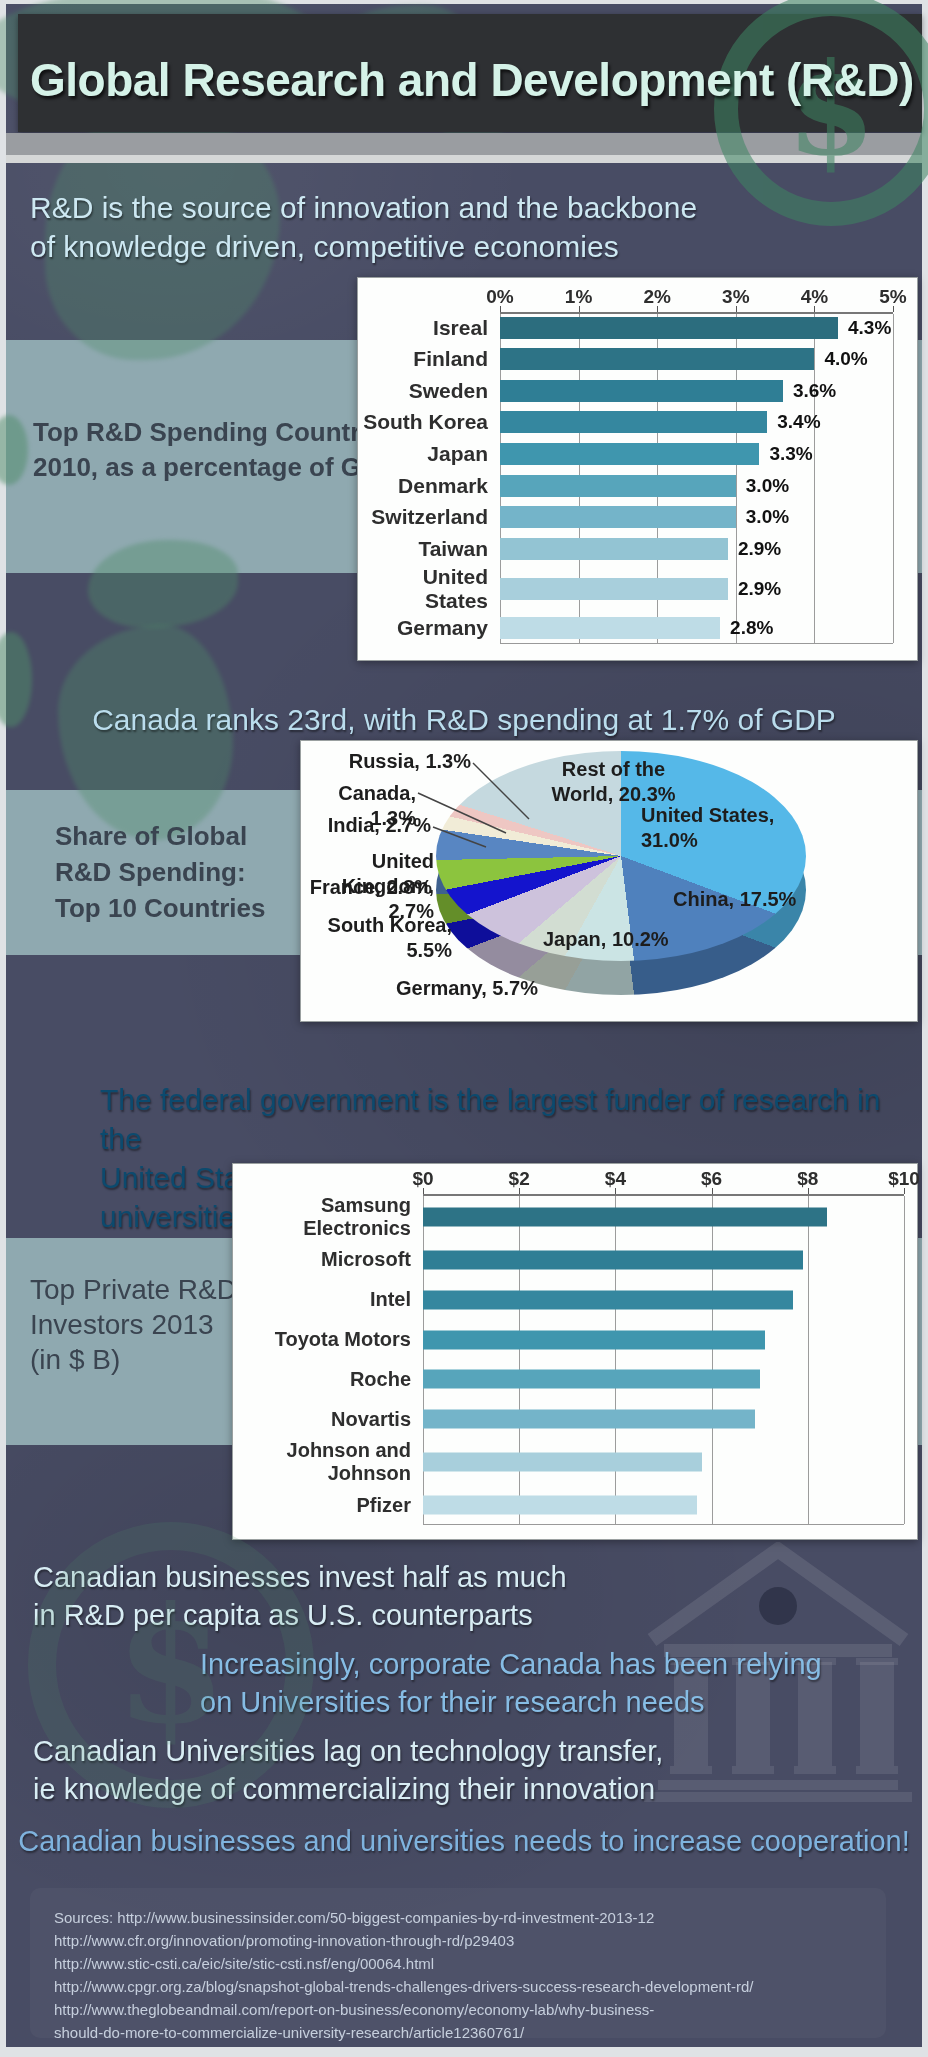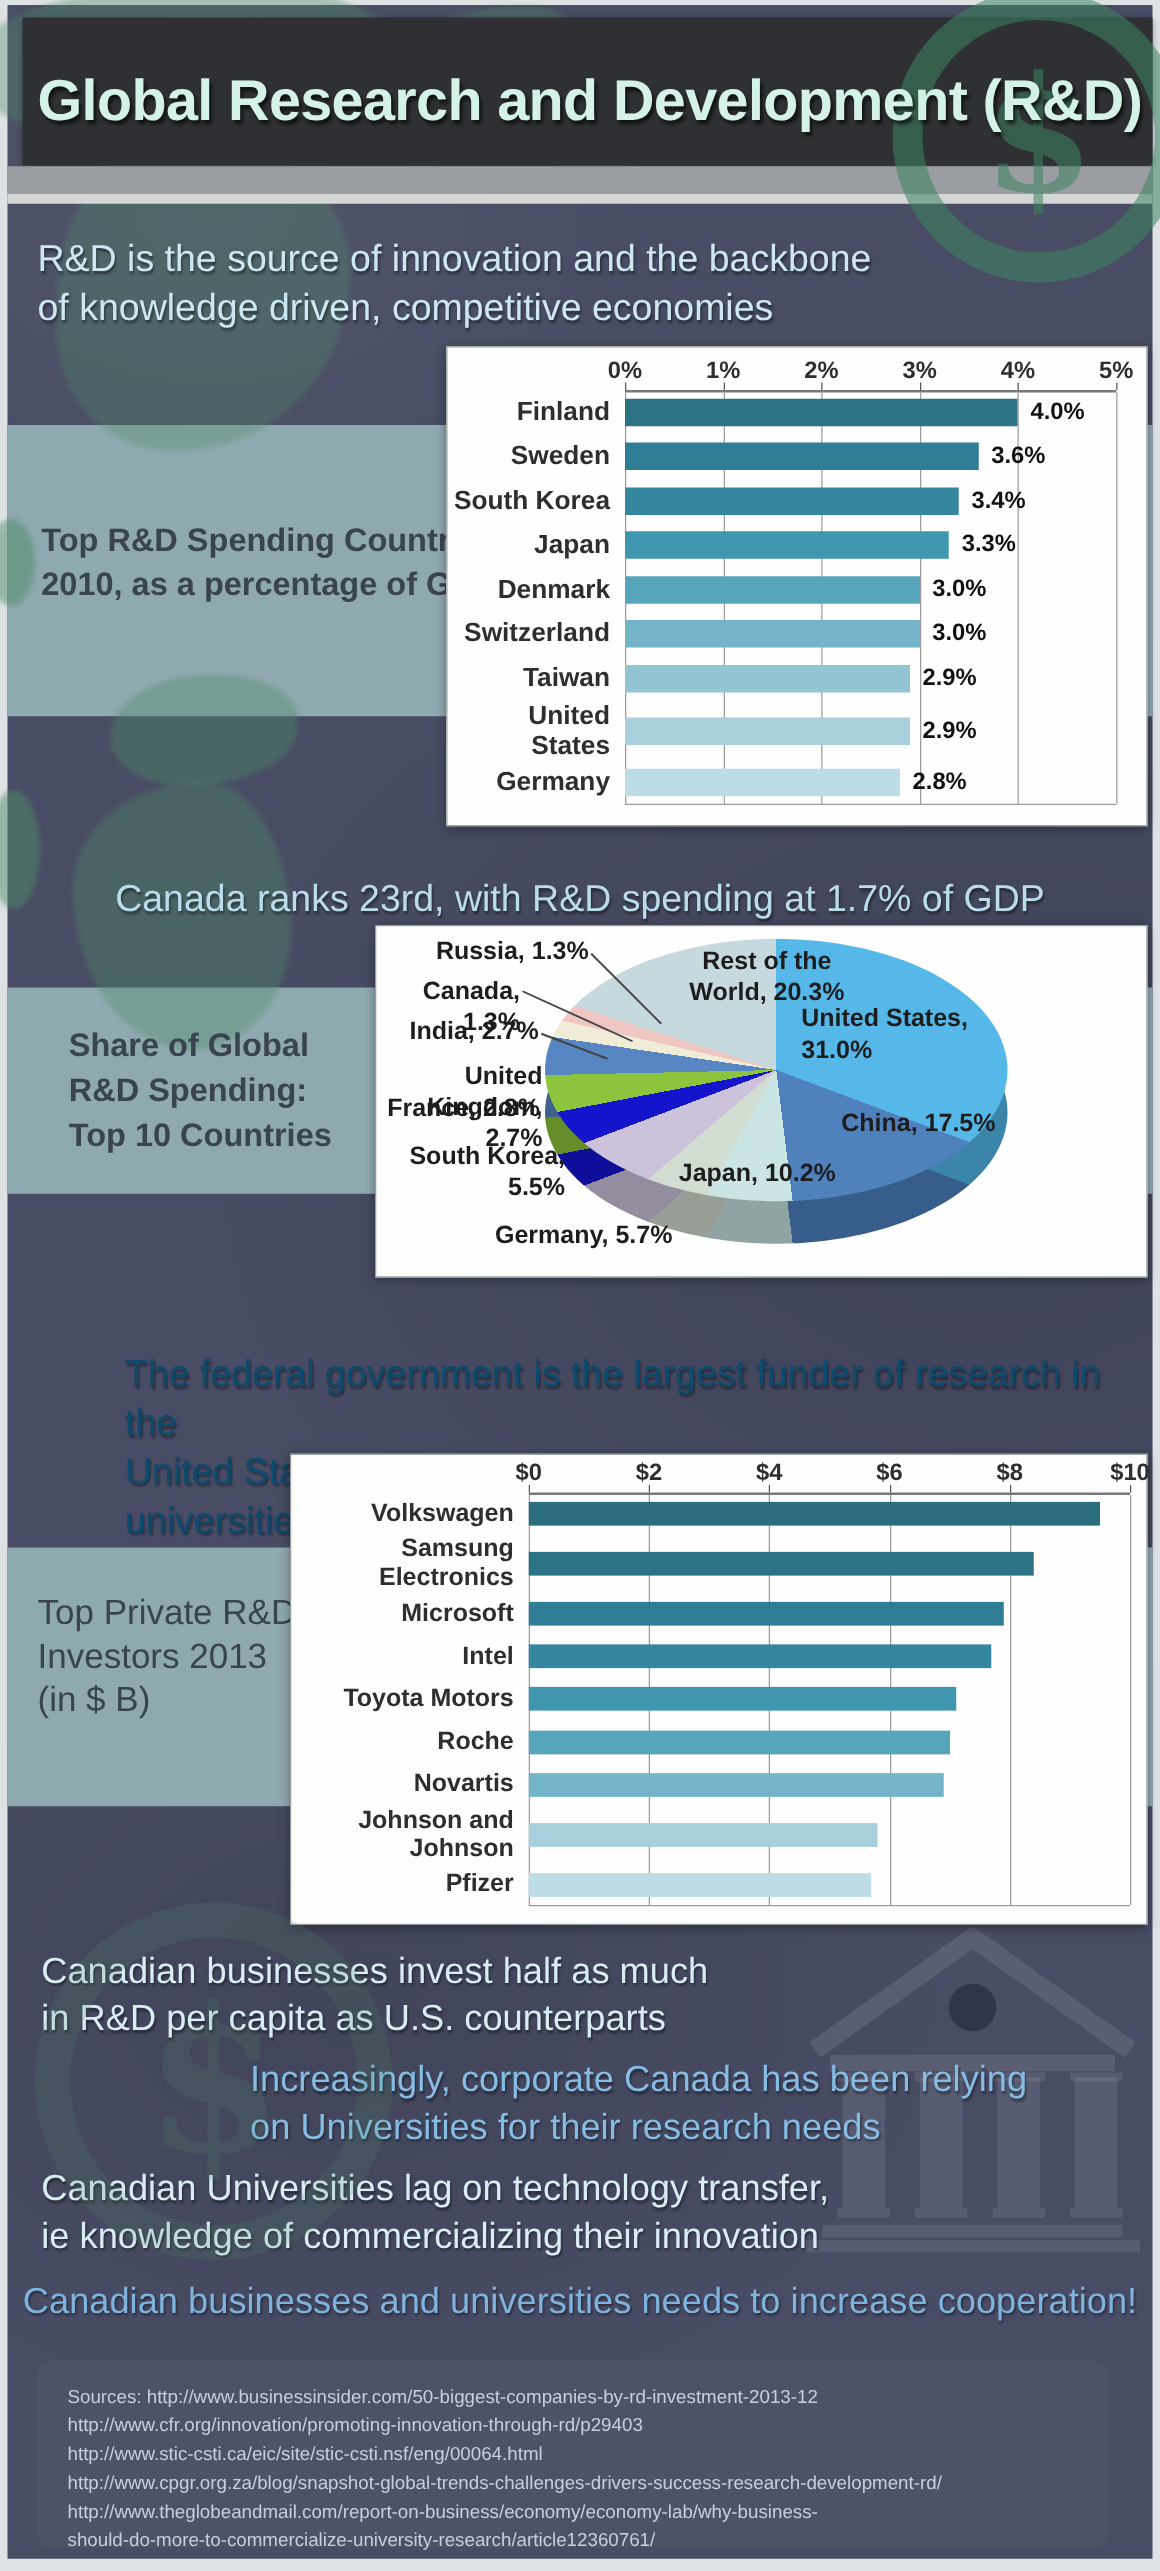--- a/index.html
+++ b/index.html
@@ -162,20 +162,27 @@
     <div class="plotarea">
         <div class="vline" style="left: 0%;"></div>
         <div class="vline" style="left: 20%;"></div>
         <div class="vline" style="left: 40%;"></div>
         <div class="vline" style="left: 60%;"></div>
         <div class="vline" style="left: 80%;"></div>
         <div class="vline" style="left: 100%;"></div>
       </div>
     <div class="rows">
         <div class="brow">
+          <div class="cat">Isreal</div>
+          <div class="zone">
+            <div class="bar" style="width: 86%; background: rgb(44, 109, 126);"></div>
+            <span class="val" style="left: calc(86% + 10px);">4.3%</span>
+          </div>
+        </div>
+        <div class="brow">
           <div class="cat">Finland</div>
           <div class="zone">
             <div class="bar" style="width: 80%; background: rgb(45, 115, 134);"></div>
             <span class="val" style="left: calc(80% + 10px);">4.0%</span>
           </div>
         </div>
         <div class="brow">
           <div class="cat">Sweden</div>
           <div class="zone">
             <div class="bar" style="width: 72%; background: rgb(47, 126, 149);"></div>
@@ -276,26 +283,20 @@
     <div class="plotarea">
         <div class="vline" style="left: 0%;"></div>
         <div class="vline" style="left: 20%;"></div>
         <div class="vline" style="left: 40%;"></div>
         <div class="vline" style="left: 60%;"></div>
         <div class="vline" style="left: 80%;"></div>
         <div class="vline" style="left: 100%;"></div>
       </div>
     <div class="rows">
         <div class="brow">
-          <div class="cat">Volkswagen</div>
-          <div class="zone">
-            <div class="bar" style="width: 95%; background: rgb(44, 109, 126);"></div>
-          </div>
-        </div>
-        <div class="brow">
           <div class="cat">Samsung Electronics</div>
           <div class="zone">
             <div class="bar" style="width: 84%; background: rgb(45, 115, 134);"></div>
           </div>
         </div>
         <div class="brow">
           <div class="cat">Microsoft</div>
           <div class="zone">
             <div class="bar" style="width: 79%; background: rgb(47, 126, 149);"></div>
           </div>

